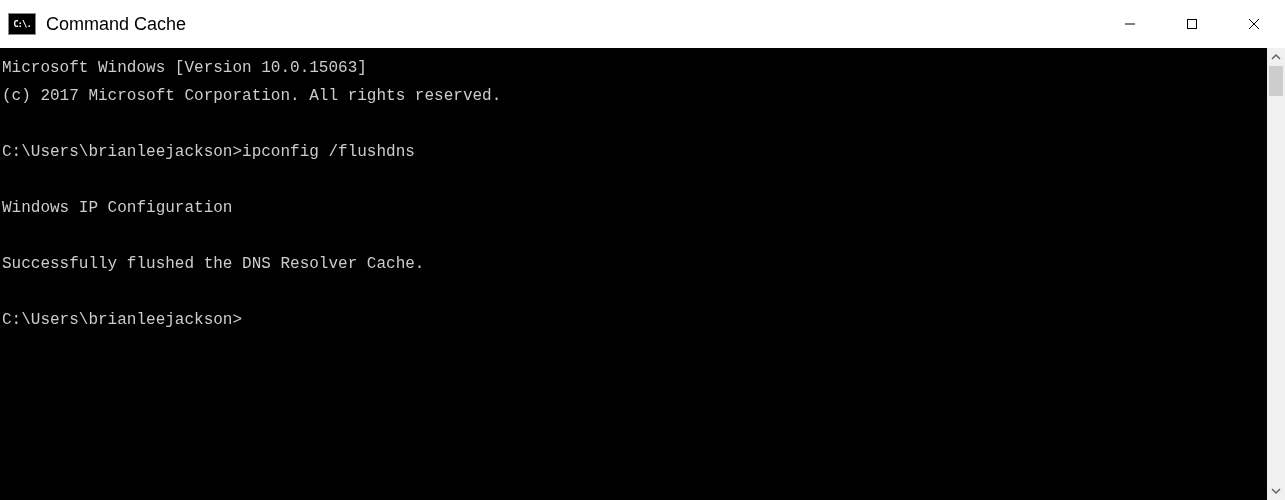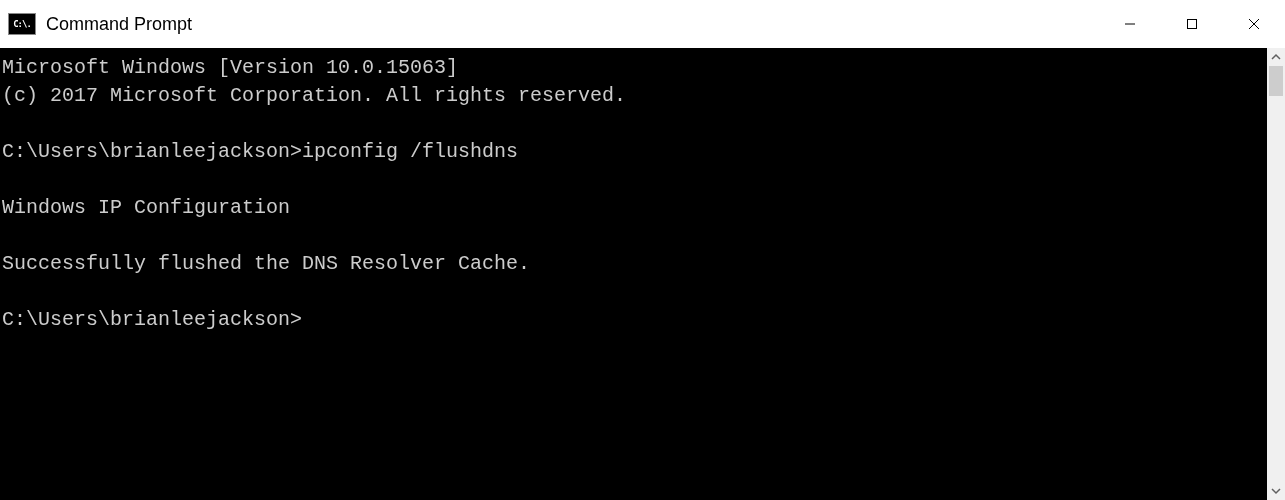--- a/index.html
+++ b/index.html
@@ -68,21 +68,21 @@
       position: relative;
       width: 100%;
       height: calc(500px - 48px);
       display: flex;
     }
     .terminal {
       flex: 1;
       background: #000000;
       color: #cccccc;
       font-family: Consolas, "Courier New", monospace;
-      font-size: 20px;
+      font-size: 16px;
       line-height: 28px;
       padding: 6px 0 0 2px;
       white-space: pre;
       overflow: hidden;
     }
     .scrollbar {
       width: 18px;
       background: #f0f0f0;
       position: relative;
       display: flex;
@@ -113,21 +113,21 @@
       right: 2px;
       height: 30px;
       background: #cdcdcd;
     }
   </style>
 </head>
 <body>
 
 <div class="titlebar">
   <div class="app-icon">C:\.</div>
-  <div class="title-text">Command Prompt</div>
+  <div class="title-text">Command Cache</div>
   <div class="window-controls">
     <button class="win-btn">
       <svg viewBox="0 0 12 12">
           <line x1="1" y1="6" x2="11" y2="6"></line>
         </svg>
     </button>
     <button class="win-btn">
       <svg viewBox="0 0 12 12">
           <rect x="1.5" y="1.5" width="9" height="9"></rect>
         </svg>

